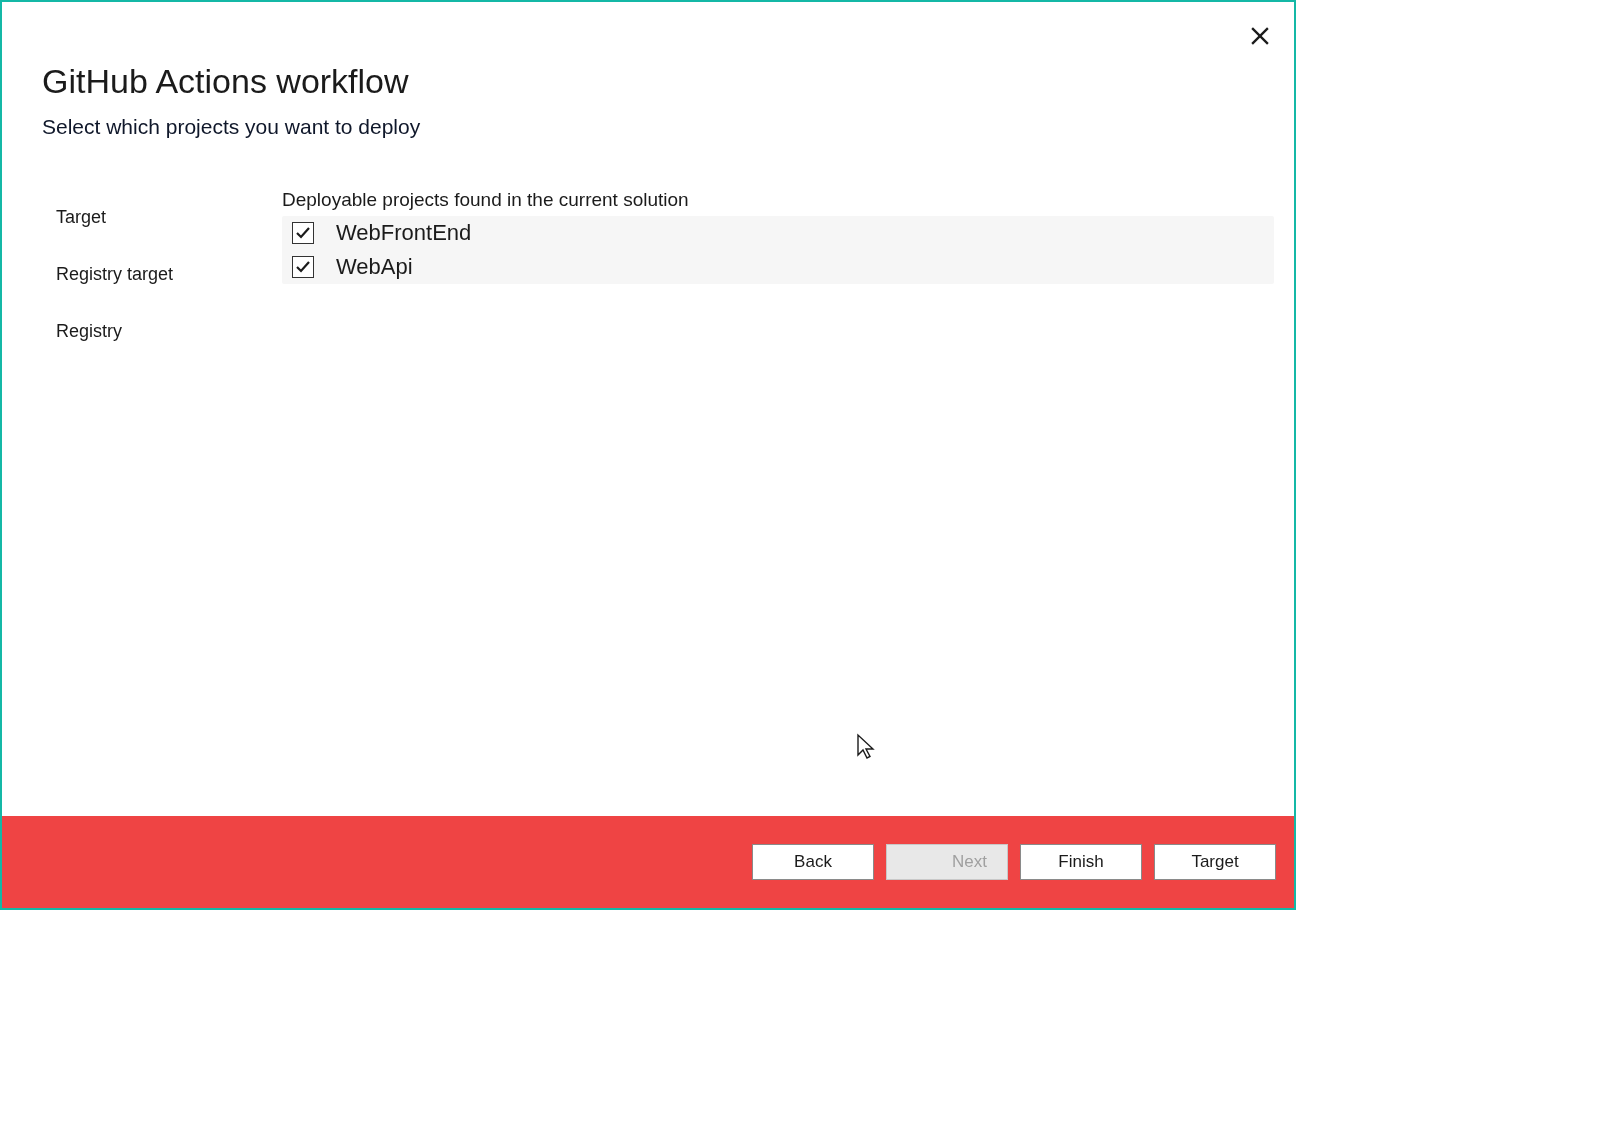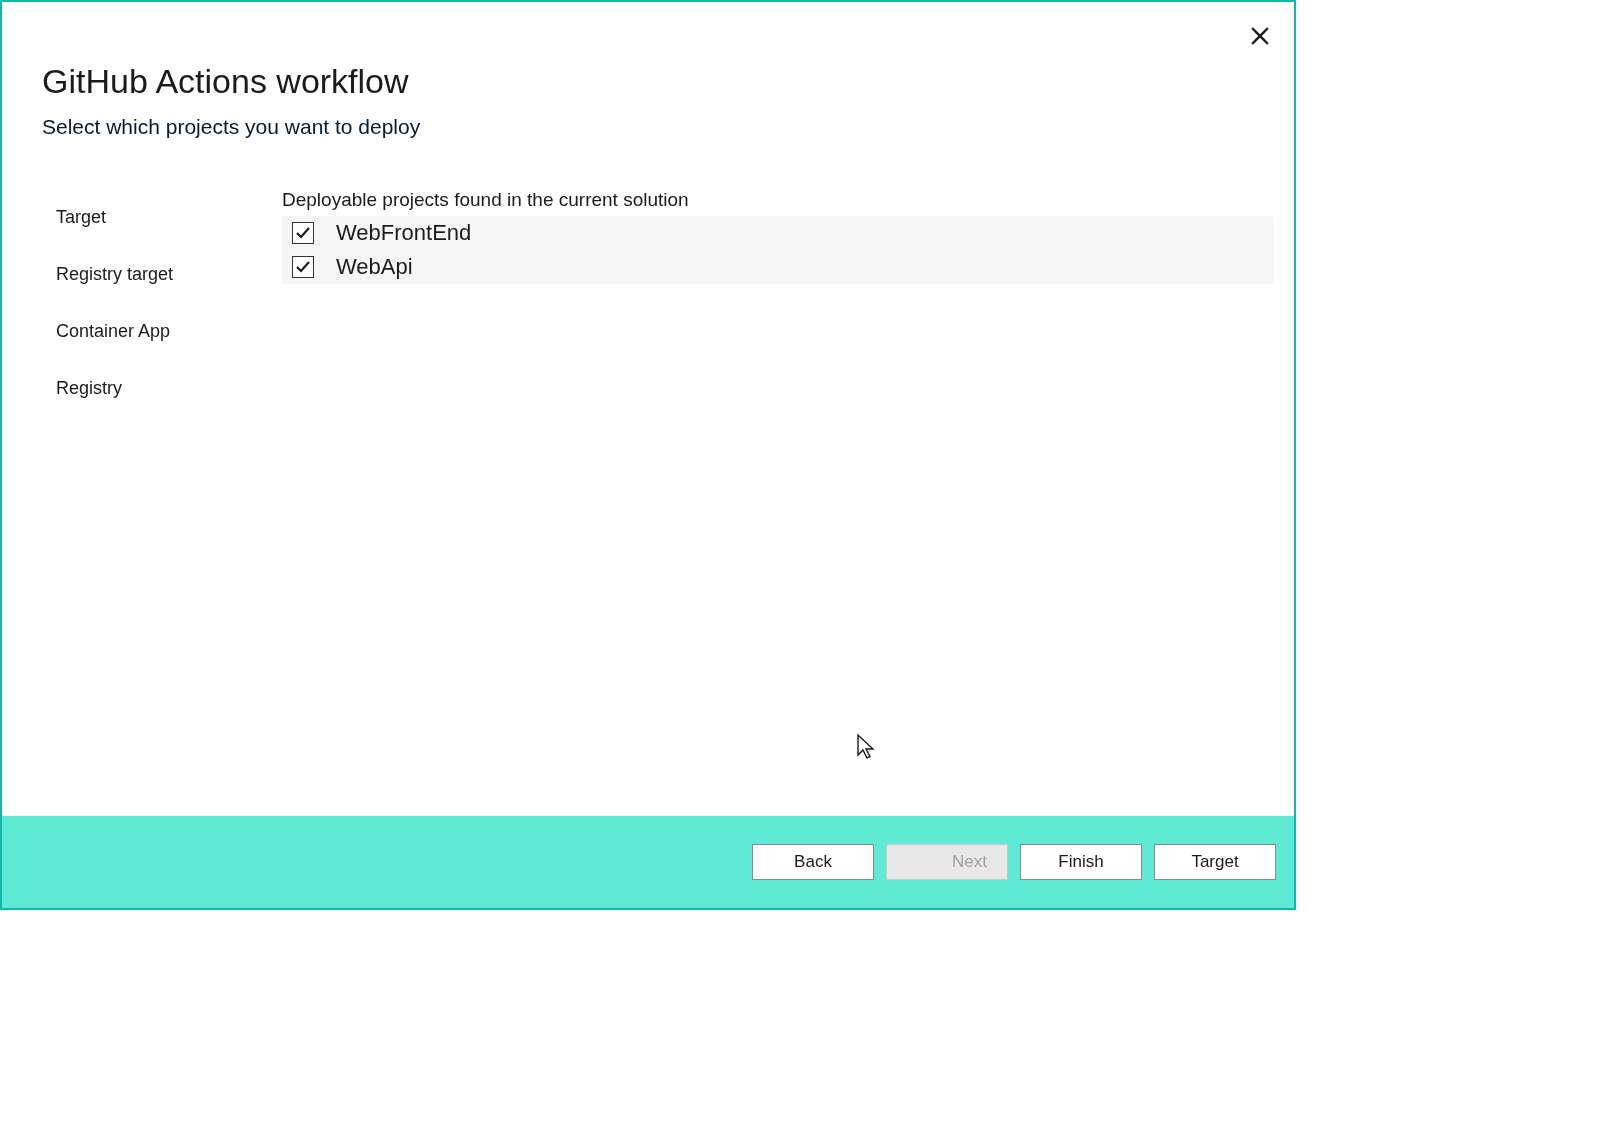--- a/index.html
+++ b/index.html
@@ -117,21 +117,21 @@
     }
     .checkbox.checked svg {
       display: block;
     }
     .checkbox svg {
       width: 16px;
       height: 16px;
       display: none;
     }
     .dialog-footer {
-      background: #5eead4;
+      background: #ef4444;
       padding: 28px 18px;
       display: flex;
       justify-content: flex-end;
       gap: 12px;
     }
     .footer-btn {
       width: 122px;
       height: 36px;
       border: 1px solid #8a8a8a;
       background: #ffffff;
@@ -173,23 +173,20 @@
     <p class="dialog-subtitle">Select which projects you want to deploy</p>
   </div>
 
   <div class="dialog-body">
     <nav class="sidebar">
       <div class="sidebar-item">
         <span>Target</span>
       </div>
       <div class="sidebar-item">
         <span>Registry target</span>
-      </div>
-      <div class="sidebar-item">
-        <span>Container App</span>
       </div>
       <div class="sidebar-item">
         <span>Registry</span>
       </div>
     </nav>
 
     <div class="content">
       <p class="content-heading">Deployable projects found in the current solution</p>
       <div class="project-list">
         <div class="project-item">

